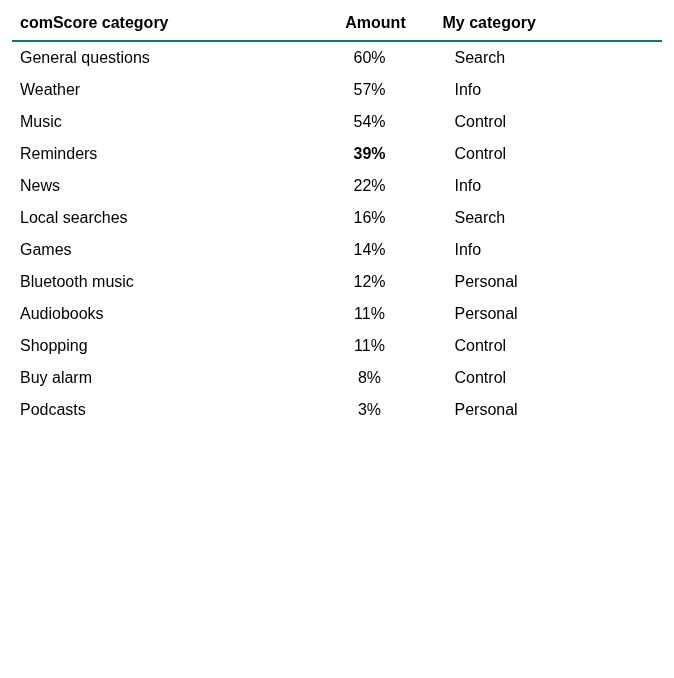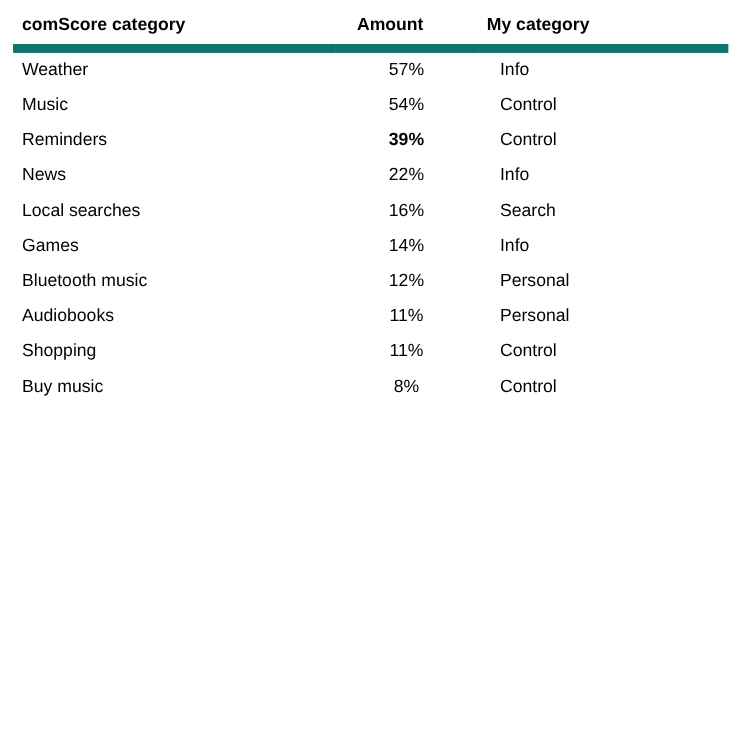--- a/index.html
+++ b/index.html
@@ -16,32 +16,32 @@
       min-height: 678px;
       padding: 8px 12px;
     }
 
     table {
       width: 100%;
       border-collapse: collapse;
     }
 
     thead tr {
-      border-bottom: 8px solid #0f766e;
+      border-bottom: 2px solid #0f766e;
     }
 
     th {
       font-weight: bold;
       text-align: left;
       padding: 6px 8px 8px 8px;
       font-size: 16px;
     }
 
     th.amount-col {
-      text-align: left;
+      text-align: center;
       padding-left: 20px;
     }
 
     td {
       padding: 7px 8px;
       font-size: 16px;
       font-weight: normal;
     }
 
     td.amount-cell {
@@ -76,20 +76,25 @@
 
 <table>
   <thead>
     <tr>
       <th class="col-comscore">comScore category</th>
       <th class="col-amount amount-col">Amount</th>
       <th class="col-mycategory">My category</th>
     </tr>
   </thead>
   <tbody id="table-body">
+  <tr>
+        <td>General questions</td>
+        <td class="amount-cell" style="text-align: center;">60%</td>
+        <td class="category-cell">Search</td>
+      </tr>
       <tr>
         <td>Weather</td>
         <td class="amount-cell" style="text-align: center;">57%</td>
         <td class="category-cell">Info</td>
       </tr>
       <tr>
         <td>Music</td>
         <td class="amount-cell" style="text-align: center;">54%</td>
         <td class="category-cell">Control</td>
       </tr>
@@ -122,18 +127,23 @@
         <td>Audiobooks</td>
         <td class="amount-cell" style="text-align: center;">11%</td>
         <td class="category-cell">Personal</td>
       </tr>
       <tr>
         <td>Shopping</td>
         <td class="amount-cell" style="text-align: center;">11%</td>
         <td class="category-cell">Control</td>
       </tr>
       <tr>
-        <td>Buy music</td>
+        <td>Buy alarm</td>
         <td class="amount-cell" style="text-align: center;">8%</td>
         <td class="category-cell">Control</td>
+      </tr>
+      <tr>
+        <td>Podcasts</td>
+        <td class="amount-cell" style="text-align: center;">3%</td>
+        <td class="category-cell">Personal</td>
       </tr>
     </tbody>
 </table>
 
 </body></html>

